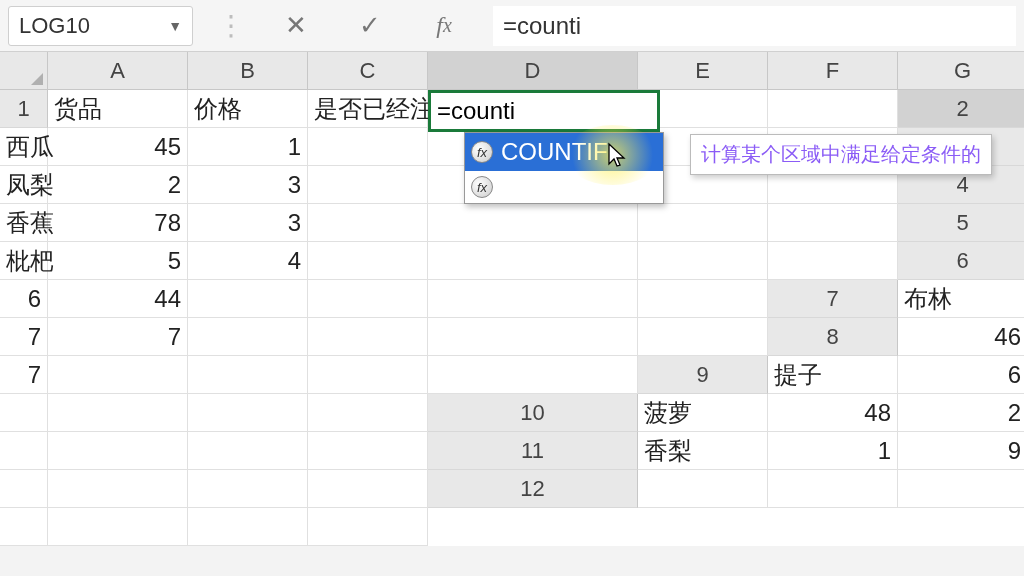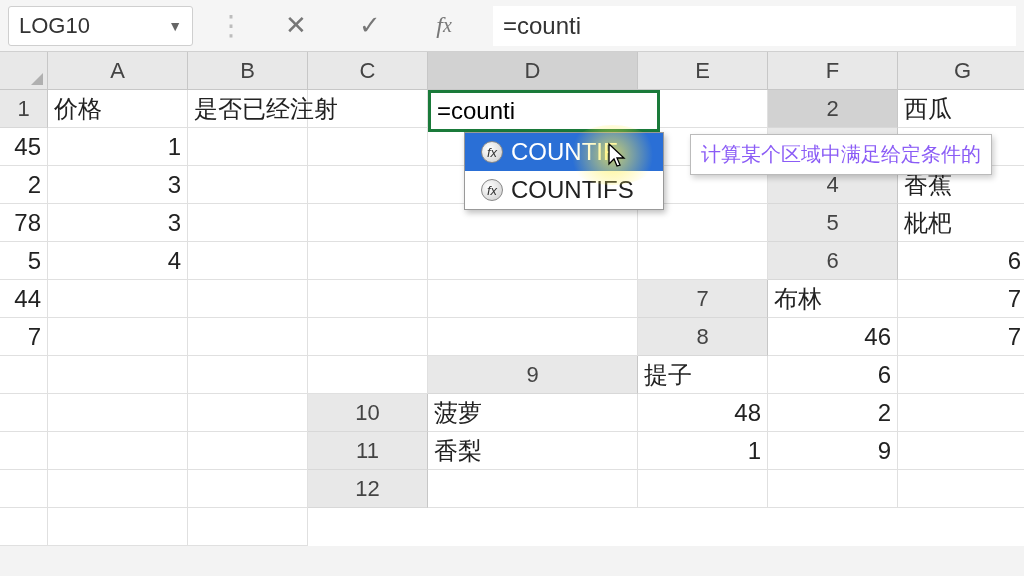--- a/index.html
+++ b/index.html
@@ -165,21 +165,21 @@
     width: 200px;
     background: #ffffff;
     border: 1px solid #999;
     box-shadow: 2px 3px 6px rgba(0,0,0,0.25);
     z-index: 9;
   }
   .ac-item {
     display: flex;
     align-items: center;
     gap: 8px;
-    padding: 5px 16px;
+    padding: 5px 6px;
     font-size: 24px;
     font-family: Arial, sans-serif;
     color: #222;
   }
   .ac-item.selected {
     background: #2a6fd6;
     color: #ffffff;
     position: relative;
   }
   .ac-item .fx-icon {
@@ -262,20 +262,21 @@
     <div class="col-h">C</div>
     <div class="col-h active">D</div>
     <div class="col-h">E</div>
     <div class="col-h">F</div>
     <div class="col-h">G</div>
   </div>
 
   <div class="grid">
 
     <div class="row-h">1</div>
+    <div class="cell txt">货品</div>
     <div class="cell txt">价格</div>
     <div class="cell txt">是否已经注射</div>
     <div class="cell"></div>
     <div class="cell"></div>
     <div class="cell"></div>
 
     <div class="row-h active">2</div>
     <div class="cell txt">西瓜</div>
     <div class="cell num">45</div>
     <div class="cell num">1</div>
@@ -376,21 +377,20 @@
     <span>=counti</span>
   </div>
 
   <div class="autocomplete">
     <div class="ac-item selected">
       <span class="fx-icon">fx</span>
       <span>COUNTIF</span>
     </div>
     <div class="ac-item">
       <span class="fx-icon">fx</span>
-      <span>COUNTIFS</span>
     </div>
   </div>
 
   <div class="highlight-blob"></div>
 
   <div class="ac-tooltip">计算某个区域中满足给定条件的</div>
 
   <div class="cursor">
     <svg viewBox="0 0 24 30">
       <path d="M3 2 L3 22 L8 17 L11 24 L14 23 L11 16 L18 16 Z" fill="white" stroke="black" stroke-width="1.3"></path>

